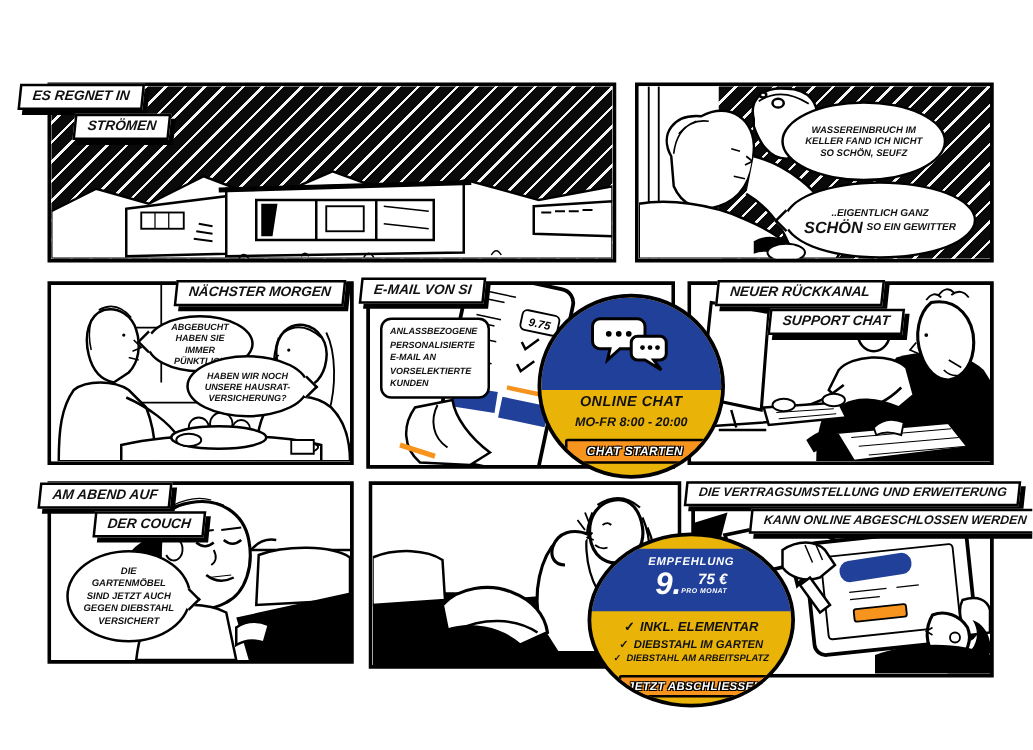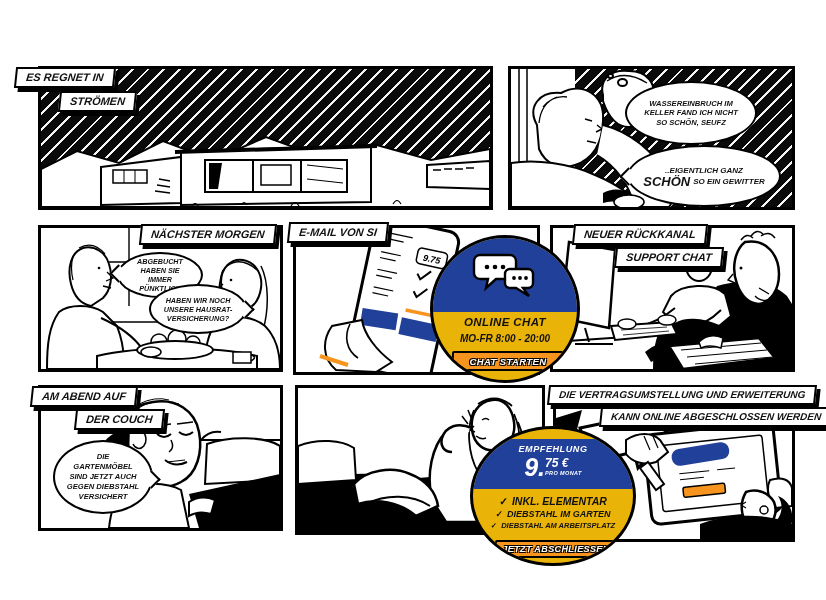--- a/index.html
+++ b/index.html
@@ -43,21 +43,21 @@
          text-shadow:-1px -1px 0 #000, 1px -1px 0 #000, -1px 1px 0 #000, 1px 1px 0 #000; }
 
   .chat-title { position:absolute; left:0; right:0; top:78px; font-size:11.5px; font-weight:800;
                 font-style:italic; letter-spacing:.4px; }
   .chat-hours { position:absolute; left:0; right:0; top:95px; font-size:10px; font-weight:bold;
                 font-style:italic; }
 
   .offer-title { margin-top:5px; font-size:9px; font-weight:800; font-style:italic; letter-spacing:.6px; }
   .price-row { display:flex; justify-content:center; align-items:flex-start; line-height:1; margin-top:1px; }
   .price-main { font-size:25px; font-weight:800; font-style:italic; }
-  .price-col { display:flex; flex-direction:column; align-items:flex-start; margin-top:2px; }
+  .price-col { display:flex; flex-direction:column; align-items:flex-end; margin-top:2px; }
   .price-sup { font-size:12px; font-weight:800; font-style:italic; }
   .price-period { font-size:5.5px; font-weight:bold; font-style:italic; letter-spacing:.4px; margin-top:2px; }
   .features { position:absolute; left:0; right:0; top:66px; display:flex; flex-direction:column;
               align-items:center; gap:2px; }
   .feat { display:flex; align-items:center; gap:4px; font-weight:800; font-style:italic; color:#111; }
   .feat .chk { font-style:normal; font-weight:900; }
   .f0 { font-size:10.5px; } .f1 { font-size:9px; } .f2 { font-size:7.5px; }
 
   .speech-big { font-size:13px; font-weight:800; }
 </style>
@@ -176,20 +176,21 @@
           <path d="M110,82 h32" stroke="#f7941e" stroke-width="3.5"></path>
           <rect x="68" y="88" width="36" height="17" fill="#20409a" transform="rotate(-3 86 96)"></rect>
           <rect x="108" y="90" width="38" height="17" fill="#20409a"></rect>
         </g>
         <path d="M36,98 C26,112 26,130 40,142 L80,144 L96,134 C80,122 68,106 66,92 Z" fill="#fff" stroke="#000" stroke-width="2"></path>
         <path d="M54,96 C48,108 50,122 62,130" stroke="#000" stroke-width="1.6" fill="none"></path>
         <path d="M24,128 l28,9" stroke="#f7941e" stroke-width="4"></path>
       </svg>
     </div>
     <div class="combox" style="left:-8px; top:-6px;">E-MAIL VON SI</div>
+    <div class="caption" style="left:8px; top:26px; width:88px; font-size:7.2px; line-height:10.5px; text-align:left;">ANLASSBEZOGENE PERSONALISIERTE E-MAIL AN VORSELEKTIERTE KUNDEN</div>
   </div>
 
   <div class="panel" id="p5" style="left:550px; top:225px; width:245px; height:147px;">
     <div class="scene">
       <svg width="239" height="141" viewBox="0 0 239 141">
         <path d="M164,58 C190,50 220,54 234,68 L239,76 L239,141 L146,141 C144,114 148,82 164,58 Z" fill="#000"></path>
         <path d="M114,92 C130,86 146,88 154,96 L156,141 L100,141 C100,118 104,102 114,92 Z" fill="#000"></path>
         <polygon points="16,14 62,22 56,100 8,90" fill="#fff" stroke="#000" stroke-width="2.5"></polygon>
         <path d="M32,100 l4,14 M22,116 h38 M0,114 L116,106" stroke="#000" stroke-width="2" fill="none"></path>
         <ellipse cx="146" cy="38" rx="13" ry="15" fill="#fff" stroke="#000" stroke-width="2"></ellipse>

